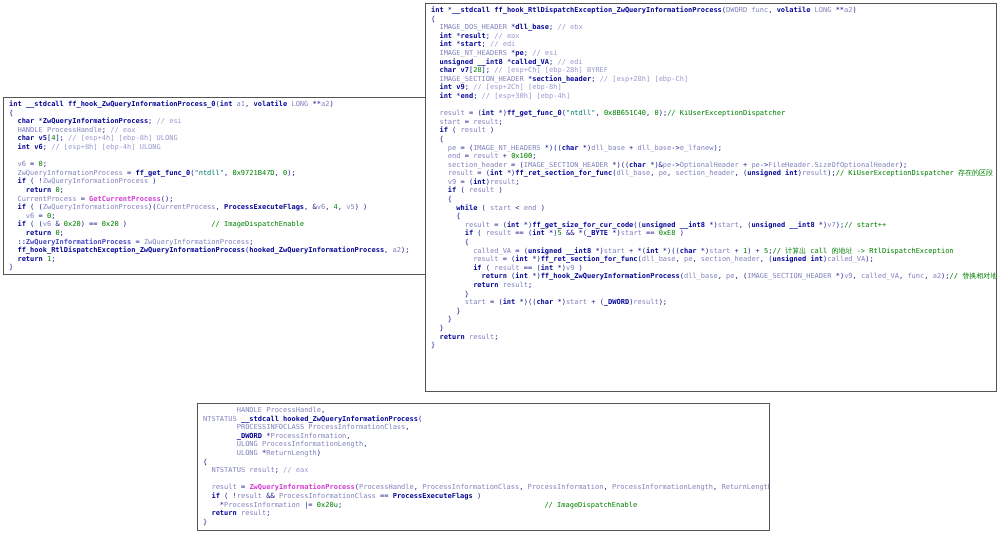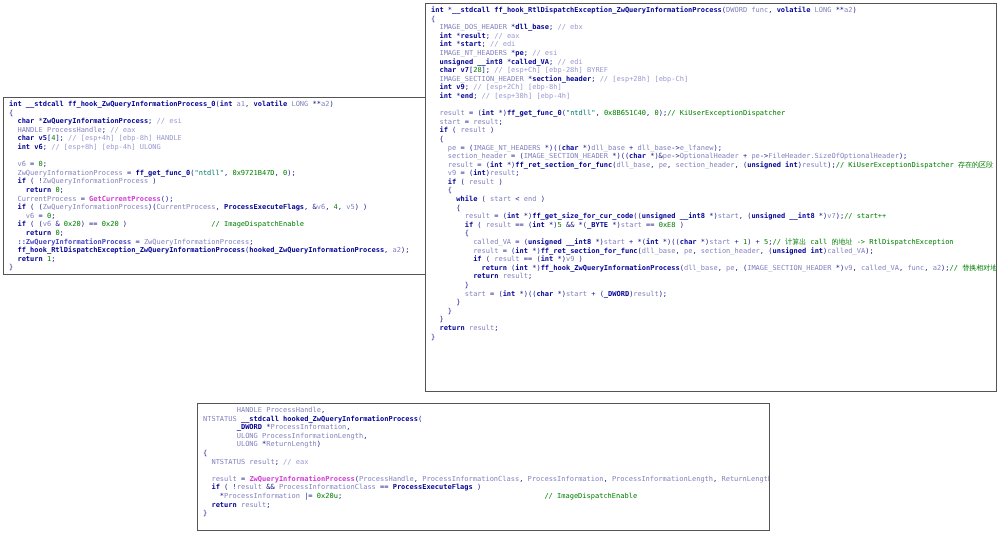--- a/index.html
+++ b/index.html
@@ -32,21 +32,21 @@
   .tk-a{color:var(--tk-a);}                    
 </style>
 </head>
 <body style="--tk-k: #000096; --tk-f: #000096; --tk-d: #000096; --tk-e: #000096; --tk-p: #16168c; --tk-l: #8585c0; --tk-g: #4a4ac8; --tk-i: #d43bd4; --tk-n: #008000; --tk-s: #007a68; --tk-c: #008000; --tk-a: #9c9cd2; --border: #545454; --background: #ffffff;">
 
 <div class="panel panel-left">
     <div class="ln"><span class="tk-k">int </span><span class="tk-k">__stdcall </span><span class="tk-f">ff_hook_ZwQueryInformationProcess_0</span><span class="tk-p">(</span><span class="tk-k">int </span><span class="tk-l">a1</span><span class="tk-p">, </span><span class="tk-k">volatile </span><span class="tk-l">LONG</span><span class="tk-p"> **</span><span class="tk-l">a2</span><span class="tk-p">)</span></div>
     <div class="ln"><span class="tk-p">{</span></div>
     <div class="ln"><span class="tk-p">  </span><span class="tk-k">char </span><span class="tk-p">*</span><span class="tk-d">ZwQueryInformationProcess</span><span class="tk-p">; </span><span class="tk-a">// esi</span></div>
     <div class="ln"><span class="tk-p">  </span><span class="tk-l">HANDLE ProcessHandle</span><span class="tk-p">; </span><span class="tk-a">// eax</span></div>
-    <div class="ln"><span class="tk-p">  </span><span class="tk-k">char </span><span class="tk-d">v5</span><span class="tk-p">[</span><span class="tk-n">4</span><span class="tk-p">]; </span><span class="tk-a">// [esp+4h] [ebp-8h] HANDLE</span></div>
+    <div class="ln"><span class="tk-p">  </span><span class="tk-k">char </span><span class="tk-d">v5</span><span class="tk-p">[</span><span class="tk-n">4</span><span class="tk-p">]; </span><span class="tk-a">// [esp+4h] [ebp-8h] ULONG</span></div>
     <div class="ln"><span class="tk-p">  </span><span class="tk-k">int </span><span class="tk-d">v6</span><span class="tk-p">; </span><span class="tk-a">// [esp+8h] [ebp-4h] ULONG</span></div>
     <div class="ln"></div>
     <div class="ln"><span class="tk-p">  </span><span class="tk-l">v6</span><span class="tk-p"> = </span><span class="tk-n">0</span><span class="tk-p">;</span></div>
     <div class="ln"><span class="tk-p">  </span><span class="tk-l">ZwQueryInformationProcess</span><span class="tk-p"> = </span><span class="tk-f">ff_get_func_0</span><span class="tk-p">(</span><span class="tk-s">"ntdll"</span><span class="tk-p">, </span><span class="tk-n">0x9721B47D</span><span class="tk-p">, </span><span class="tk-n">0</span><span class="tk-p">);</span></div>
     <div class="ln"><span class="tk-p">  </span><span class="tk-k">if</span><span class="tk-p"> ( !</span><span class="tk-l">ZwQueryInformationProcess</span><span class="tk-p"> )</span></div>
     <div class="ln"><span class="tk-p">    </span><span class="tk-k">return </span><span class="tk-n">0</span><span class="tk-p">;</span></div>
     <div class="ln"><span class="tk-p">  </span><span class="tk-l">CurrentProcess</span><span class="tk-p"> = </span><span class="tk-i">GetCurrentProcess</span><span class="tk-p">();</span></div>
     <div class="ln"><span class="tk-p">  </span><span class="tk-k">if</span><span class="tk-p"> ( (</span><span class="tk-l">ZwQueryInformationProcess</span><span class="tk-p">)(</span><span class="tk-l">CurrentProcess</span><span class="tk-p">, </span><span class="tk-e">ProcessExecuteFlags</span><span class="tk-p">, &amp;</span><span class="tk-l">v6</span><span class="tk-p">, </span><span class="tk-n">4</span><span class="tk-p">, </span><span class="tk-l">v5</span><span class="tk-p">) )</span></div>
     <div class="ln"><span class="tk-p">    </span><span class="tk-l">v6</span><span class="tk-p"> = </span><span class="tk-n">0</span><span class="tk-p">;</span></div>
     <div class="ln"><span class="tk-p">  </span><span class="tk-k">if</span><span class="tk-p"> ( (</span><span class="tk-l">v6</span><span class="tk-p"> &amp; </span><span class="tk-n">0x20</span><span class="tk-p">) == </span><span class="tk-n">0x20</span><span class="tk-p"> )</span><span class="tk-p">                    </span><span class="tk-c">// ImageDispatchEnable</span></div>
@@ -68,20 +68,21 @@
     <div class="ln"><span class="tk-p">  </span><span class="tk-k">char </span><span class="tk-d">v7</span><span class="tk-p">[</span><span class="tk-n">28</span><span class="tk-p">]; </span><span class="tk-a">// [esp+Ch] [ebp-28h] BYREF</span></div>
     <div class="ln"><span class="tk-p">  </span><span class="tk-l">IMAGE_SECTION_HEADER</span><span class="tk-p"> *</span><span class="tk-d">section_header</span><span class="tk-p">; </span><span class="tk-a">// [esp+28h] [ebp-Ch]</span></div>
     <div class="ln"><span class="tk-p">  </span><span class="tk-k">int </span><span class="tk-d">v9</span><span class="tk-p">; </span><span class="tk-a">// [esp+2Ch] [ebp-8h]</span></div>
     <div class="ln"><span class="tk-p">  </span><span class="tk-k">int </span><span class="tk-p">*</span><span class="tk-d">end</span><span class="tk-p">; </span><span class="tk-a">// [esp+30h] [ebp-4h]</span></div>
     <div class="ln"></div>
     <div class="ln"><span class="tk-p">  </span><span class="tk-l">result</span><span class="tk-p"> = (</span><span class="tk-k">int</span><span class="tk-p"> *)</span><span class="tk-f">ff_get_func_0</span><span class="tk-p">(</span><span class="tk-s">"ntdll"</span><span class="tk-p">, </span><span class="tk-n">0x8B651C40</span><span class="tk-p">, </span><span class="tk-n">0</span><span class="tk-p">);</span><span class="tk-c">// KiUserExceptionDispatcher</span></div>
     <div class="ln"><span class="tk-p">  </span><span class="tk-l">start</span><span class="tk-p"> = </span><span class="tk-l">result</span><span class="tk-p">;</span></div>
     <div class="ln"><span class="tk-p">  </span><span class="tk-k">if</span><span class="tk-p"> ( </span><span class="tk-l">result</span><span class="tk-p"> )</span></div>
     <div class="ln"><span class="tk-p">  {</span></div>
     <div class="ln"><span class="tk-p">    </span><span class="tk-l">pe</span><span class="tk-p"> = (</span><span class="tk-l">IMAGE_NT_HEADERS</span><span class="tk-p"> *)((</span><span class="tk-k">char</span><span class="tk-p"> *)</span><span class="tk-l">dll_base</span><span class="tk-p"> + </span><span class="tk-l">dll_base</span><span class="tk-p">-&gt;</span><span class="tk-l">e_lfanew</span><span class="tk-p">);</span></div>
+    <div class="ln"><span class="tk-p">    </span><span class="tk-l">end</span><span class="tk-p"> = </span><span class="tk-l">result</span><span class="tk-p"> + </span><span class="tk-n">0x100</span><span class="tk-p">;</span></div>
     <div class="ln"><span class="tk-p">    </span><span class="tk-l">section_header</span><span class="tk-p"> = (</span><span class="tk-l">IMAGE_SECTION_HEADER</span><span class="tk-p"> *)((</span><span class="tk-k">char</span><span class="tk-p"> *)&amp;</span><span class="tk-l">pe</span><span class="tk-p">-&gt;</span><span class="tk-l">OptionalHeader</span><span class="tk-p"> + </span><span class="tk-l">pe</span><span class="tk-p">-&gt;</span><span class="tk-l">FileHeader.SizeOfOptionalHeader</span><span class="tk-p">);</span></div>
     <div class="ln"><span class="tk-p">    </span><span class="tk-l">result</span><span class="tk-p"> = (</span><span class="tk-k">int</span><span class="tk-p"> *)</span><span class="tk-f">ff_ret_section_for_func</span><span class="tk-p">(</span><span class="tk-l">dll_base</span><span class="tk-p">, </span><span class="tk-l">pe</span><span class="tk-p">, </span><span class="tk-l">section_header</span><span class="tk-p">, (</span><span class="tk-k">unsigned int</span><span class="tk-p">)</span><span class="tk-l">result</span><span class="tk-p">);</span><span class="tk-c">// KiUserExceptionDispatcher 存在的区段</span></div>
     <div class="ln"><span class="tk-p">    </span><span class="tk-l">v9</span><span class="tk-p"> = (</span><span class="tk-k">int</span><span class="tk-p">)</span><span class="tk-l">result</span><span class="tk-p">;</span></div>
     <div class="ln"><span class="tk-p">    </span><span class="tk-k">if</span><span class="tk-p"> ( </span><span class="tk-l">result</span><span class="tk-p"> )</span></div>
     <div class="ln"><span class="tk-p">    {</span></div>
     <div class="ln"><span class="tk-p">      </span><span class="tk-k">while</span><span class="tk-p"> ( </span><span class="tk-l">start</span><span class="tk-p"> &lt; </span><span class="tk-l">end</span><span class="tk-p"> )</span></div>
     <div class="ln"><span class="tk-p">      {</span></div>
     <div class="ln"><span class="tk-p">        </span><span class="tk-l">result</span><span class="tk-p"> = (</span><span class="tk-k">int</span><span class="tk-p"> *)</span><span class="tk-f">ff_get_size_for_cur_code</span><span class="tk-p">((</span><span class="tk-k">unsigned __int8</span><span class="tk-p"> *)</span><span class="tk-l">start</span><span class="tk-p">, (</span><span class="tk-k">unsigned __int8</span><span class="tk-p"> *)</span><span class="tk-l">v7</span><span class="tk-p">);</span><span class="tk-c">// start++</span></div>
     <div class="ln"><span class="tk-p">        </span><span class="tk-k">if</span><span class="tk-p"> ( </span><span class="tk-l">result</span><span class="tk-p"> == (</span><span class="tk-k">int</span><span class="tk-p"> *)</span><span class="tk-n">5</span><span class="tk-p"> &amp;&amp; *(</span><span class="tk-k">_BYTE</span><span class="tk-p"> *)</span><span class="tk-l">start</span><span class="tk-p"> == </span><span class="tk-n">0xE8</span><span class="tk-p"> )</span></div>
     <div class="ln"><span class="tk-p">        {</span></div>
@@ -95,20 +96,21 @@
     <div class="ln"><span class="tk-p">      }</span></div>
     <div class="ln"><span class="tk-p">    }</span></div>
     <div class="ln"><span class="tk-p">  }</span></div>
     <div class="ln"><span class="tk-p">  </span><span class="tk-k">return </span><span class="tk-l">result</span><span class="tk-p">;</span></div>
     <div class="ln"><span class="tk-p">}</span></div>
   </div>
 
 <div class="panel panel-bottom">
     <div class="ln"><span class="tk-p">        </span><span class="tk-l">HANDLE ProcessHandle</span><span class="tk-p">,</span></div>
     <div class="ln"><span class="tk-l">NTSTATUS</span><span class="tk-p"> </span><span class="tk-k">__stdcall </span><span class="tk-f">hooked_ZwQueryInformationProcess</span><span class="tk-p">(</span></div>
+    <div class="ln"><span class="tk-p">        </span><span class="tk-l">PROCESSINFOCLASS ProcessInformationClass</span><span class="tk-p">,</span></div>
     <div class="ln"><span class="tk-p">        </span><span class="tk-k">_DWORD </span><span class="tk-p">*</span><span class="tk-l">ProcessInformation</span><span class="tk-p">,</span></div>
     <div class="ln"><span class="tk-p">        </span><span class="tk-l">ULONG ProcessInformationLength</span><span class="tk-p">,</span></div>
     <div class="ln"><span class="tk-p">        </span><span class="tk-l">ULONG</span><span class="tk-p"> *</span><span class="tk-l">ReturnLength</span><span class="tk-p">)</span></div>
     <div class="ln"><span class="tk-p">{</span></div>
     <div class="ln"><span class="tk-p">  </span><span class="tk-l">NTSTATUS result</span><span class="tk-p">; </span><span class="tk-a">// eax</span></div>
     <div class="ln"></div>
     <div class="ln"><span class="tk-p">  </span><span class="tk-l">result</span><span class="tk-p"> = </span><span class="tk-i">ZwQueryInformationProcess</span><span class="tk-p">(</span><span class="tk-l">ProcessHandle</span><span class="tk-p">, </span><span class="tk-l">ProcessInformationClass</span><span class="tk-p">, </span><span class="tk-l">ProcessInformation</span><span class="tk-p">, </span><span class="tk-l">ProcessInformationLength</span><span class="tk-p">, </span><span class="tk-l">ReturnLength</span></div>
     <div class="ln"><span class="tk-p">  </span><span class="tk-k">if</span><span class="tk-p"> ( !</span><span class="tk-l">result</span><span class="tk-p"> &amp;&amp; </span><span class="tk-l">ProcessInformationClass</span><span class="tk-p"> == </span><span class="tk-e">ProcessExecuteFlags</span><span class="tk-p"> )</span></div>
     <div class="ln"><span class="tk-p">    *</span><span class="tk-l">ProcessInformation</span><span class="tk-p"> |= </span><span class="tk-n">0x20u</span><span class="tk-p">;</span><span class="tk-p">                                                </span><span class="tk-c">// ImageDispatchEnable</span></div>
     <div class="ln"><span class="tk-p">  </span><span class="tk-k">return </span><span class="tk-l">result</span><span class="tk-p">;</span></div>

